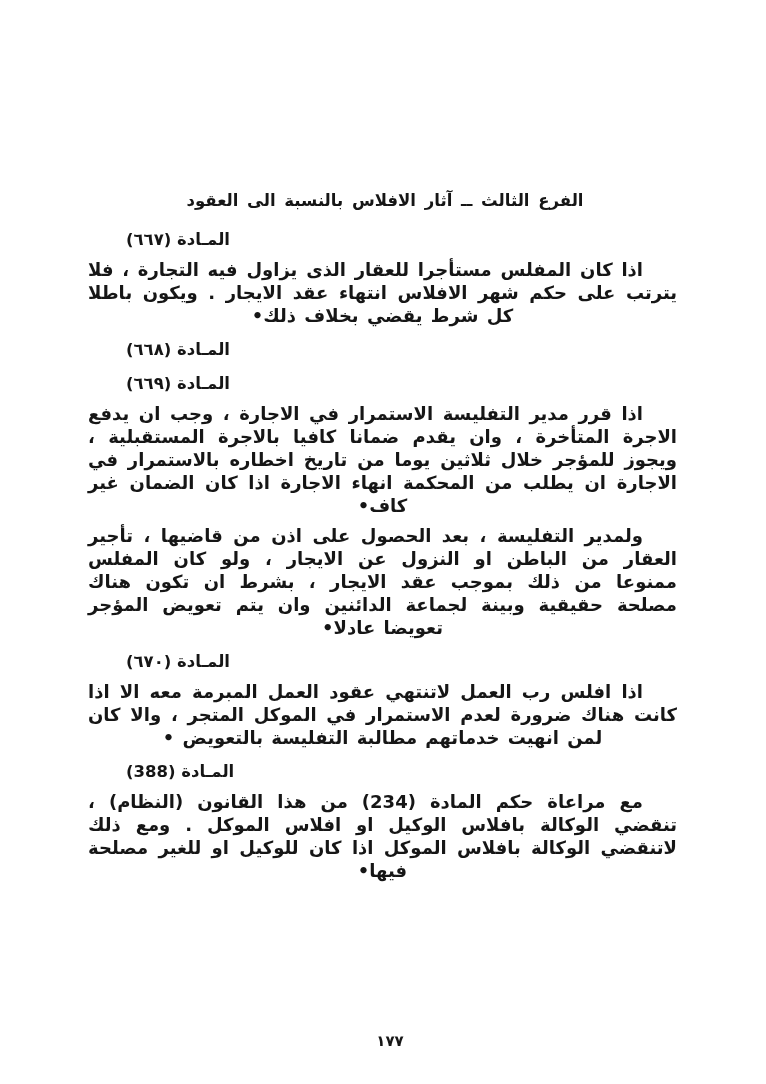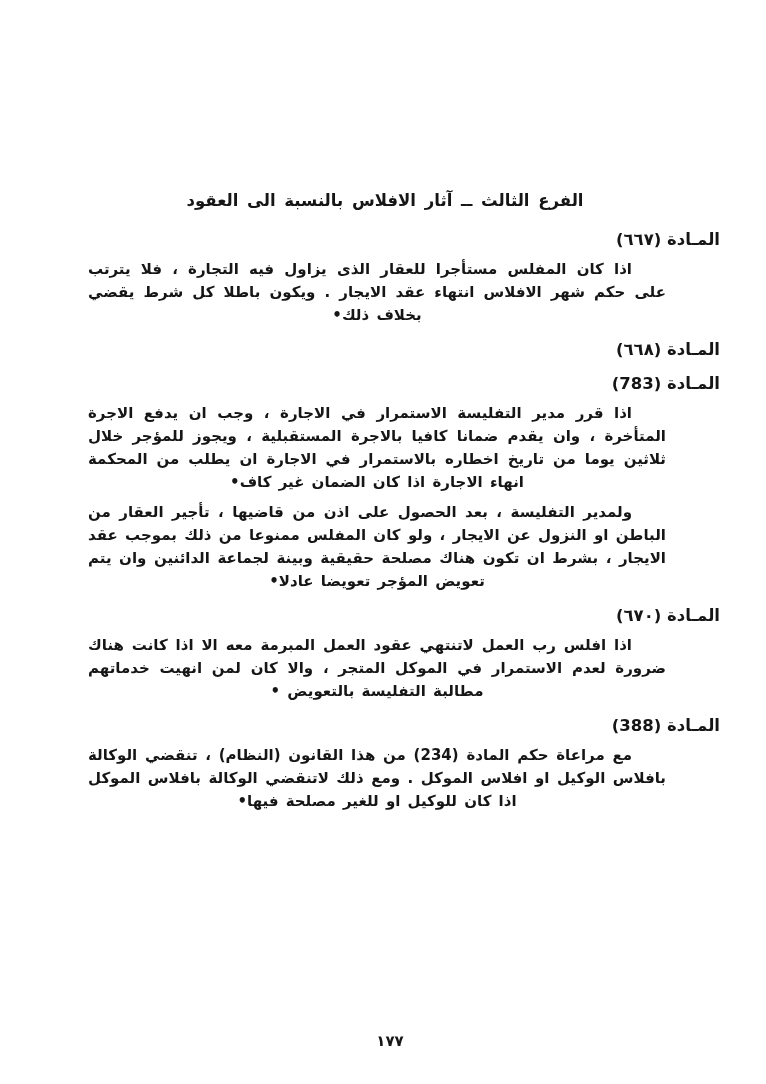--- a/index.html
+++ b/index.html
@@ -27,31 +27,31 @@
     font-size: 16.5px;
     line-height: 30px;
     text-align: center;
     word-spacing: 3px;
     white-space: nowrap;
   }
   .article-heading {
     font-size: 16.5px;
     line-height: 23px;
     font-weight: 700;
-    text-align: right;
+    text-align: left;
     transform: translateX(38px);
     margin: 11px 0 7px 0;
   }
   .article.first .article-heading {
     margin-top: 12px;
   }
   .para {
-    font-size: 15px;
+    font-size: 18px;
     line-height: 23px;
-    margin: 0 16px 7px 0;
+    margin: 0 5px 7px 0;
     text-align: justify;
     text-align-last: center;
     -moz-text-align-last: center;
     text-indent: 34px;
     word-spacing: 2px;
   }
   .page-number {
     position: absolute;
     bottom: 34px;
     left: 14px;
@@ -74,21 +74,21 @@
   <section class="article first">
     <h2 class="article-heading">المـادة (٦٦٧)</h2>
     <p class="para">اذا كان المفلس مستأجرا للعقار الذى يزاول فيه التجارة ، فلا يترتب على حكم شهر الافلاس انتهاء عقد الايجار . ويكون باطلا كل شرط يقضي بخلاف ذلك•</p>
   </section>
 
   <section class="article">
     <h2 class="article-heading">المـادة (٦٦٨)</h2>
   </section>
 
   <section class="article">
-    <h2 class="article-heading">المـادة (783)</h2>
+    <h2 class="article-heading">المـادة (٦٦٩)</h2>
     <p class="para">اذا قرر مدير التفليسة الاستمرار في الاجارة ، وجب ان يدفع الاجرة المتأخرة ، وان يقدم ضمانا كافيا بالاجرة المستقبلية ، ويجوز للمؤجر خلال ثلاثين يوما من تاريخ اخطاره بالاستمرار في الاجارة ان يطلب من المحكمة انهاء الاجارة اذا كان الضمان غير كاف•</p>
     <p class="para">ولمدير التفليسة ، بعد الحصول على اذن من قاضيها ، تأجير العقار من الباطن او النزول عن الايجار ، ولو كان المفلس ممنوعا من ذلك بموجب عقد الايجار ، بشرط ان تكون هناك مصلحة حقيقية وبينة لجماعة الدائنين وان يتم تعويض المؤجر تعويضا عادلا•</p>
   </section>
 
   <section class="article">
     <h2 class="article-heading">المـادة (٦٧٠)</h2>
     <p class="para">اذا افلس رب العمل لاتنتهي عقود العمل المبرمة معه الا اذا كانت هناك ضرورة لعدم الاستمرار في الموكل المتجر ، والا كان لمن انهيت خدماتهم مطالبة التفليسة بالتعويض •</p>
   </section>
 
   <section class="article">

